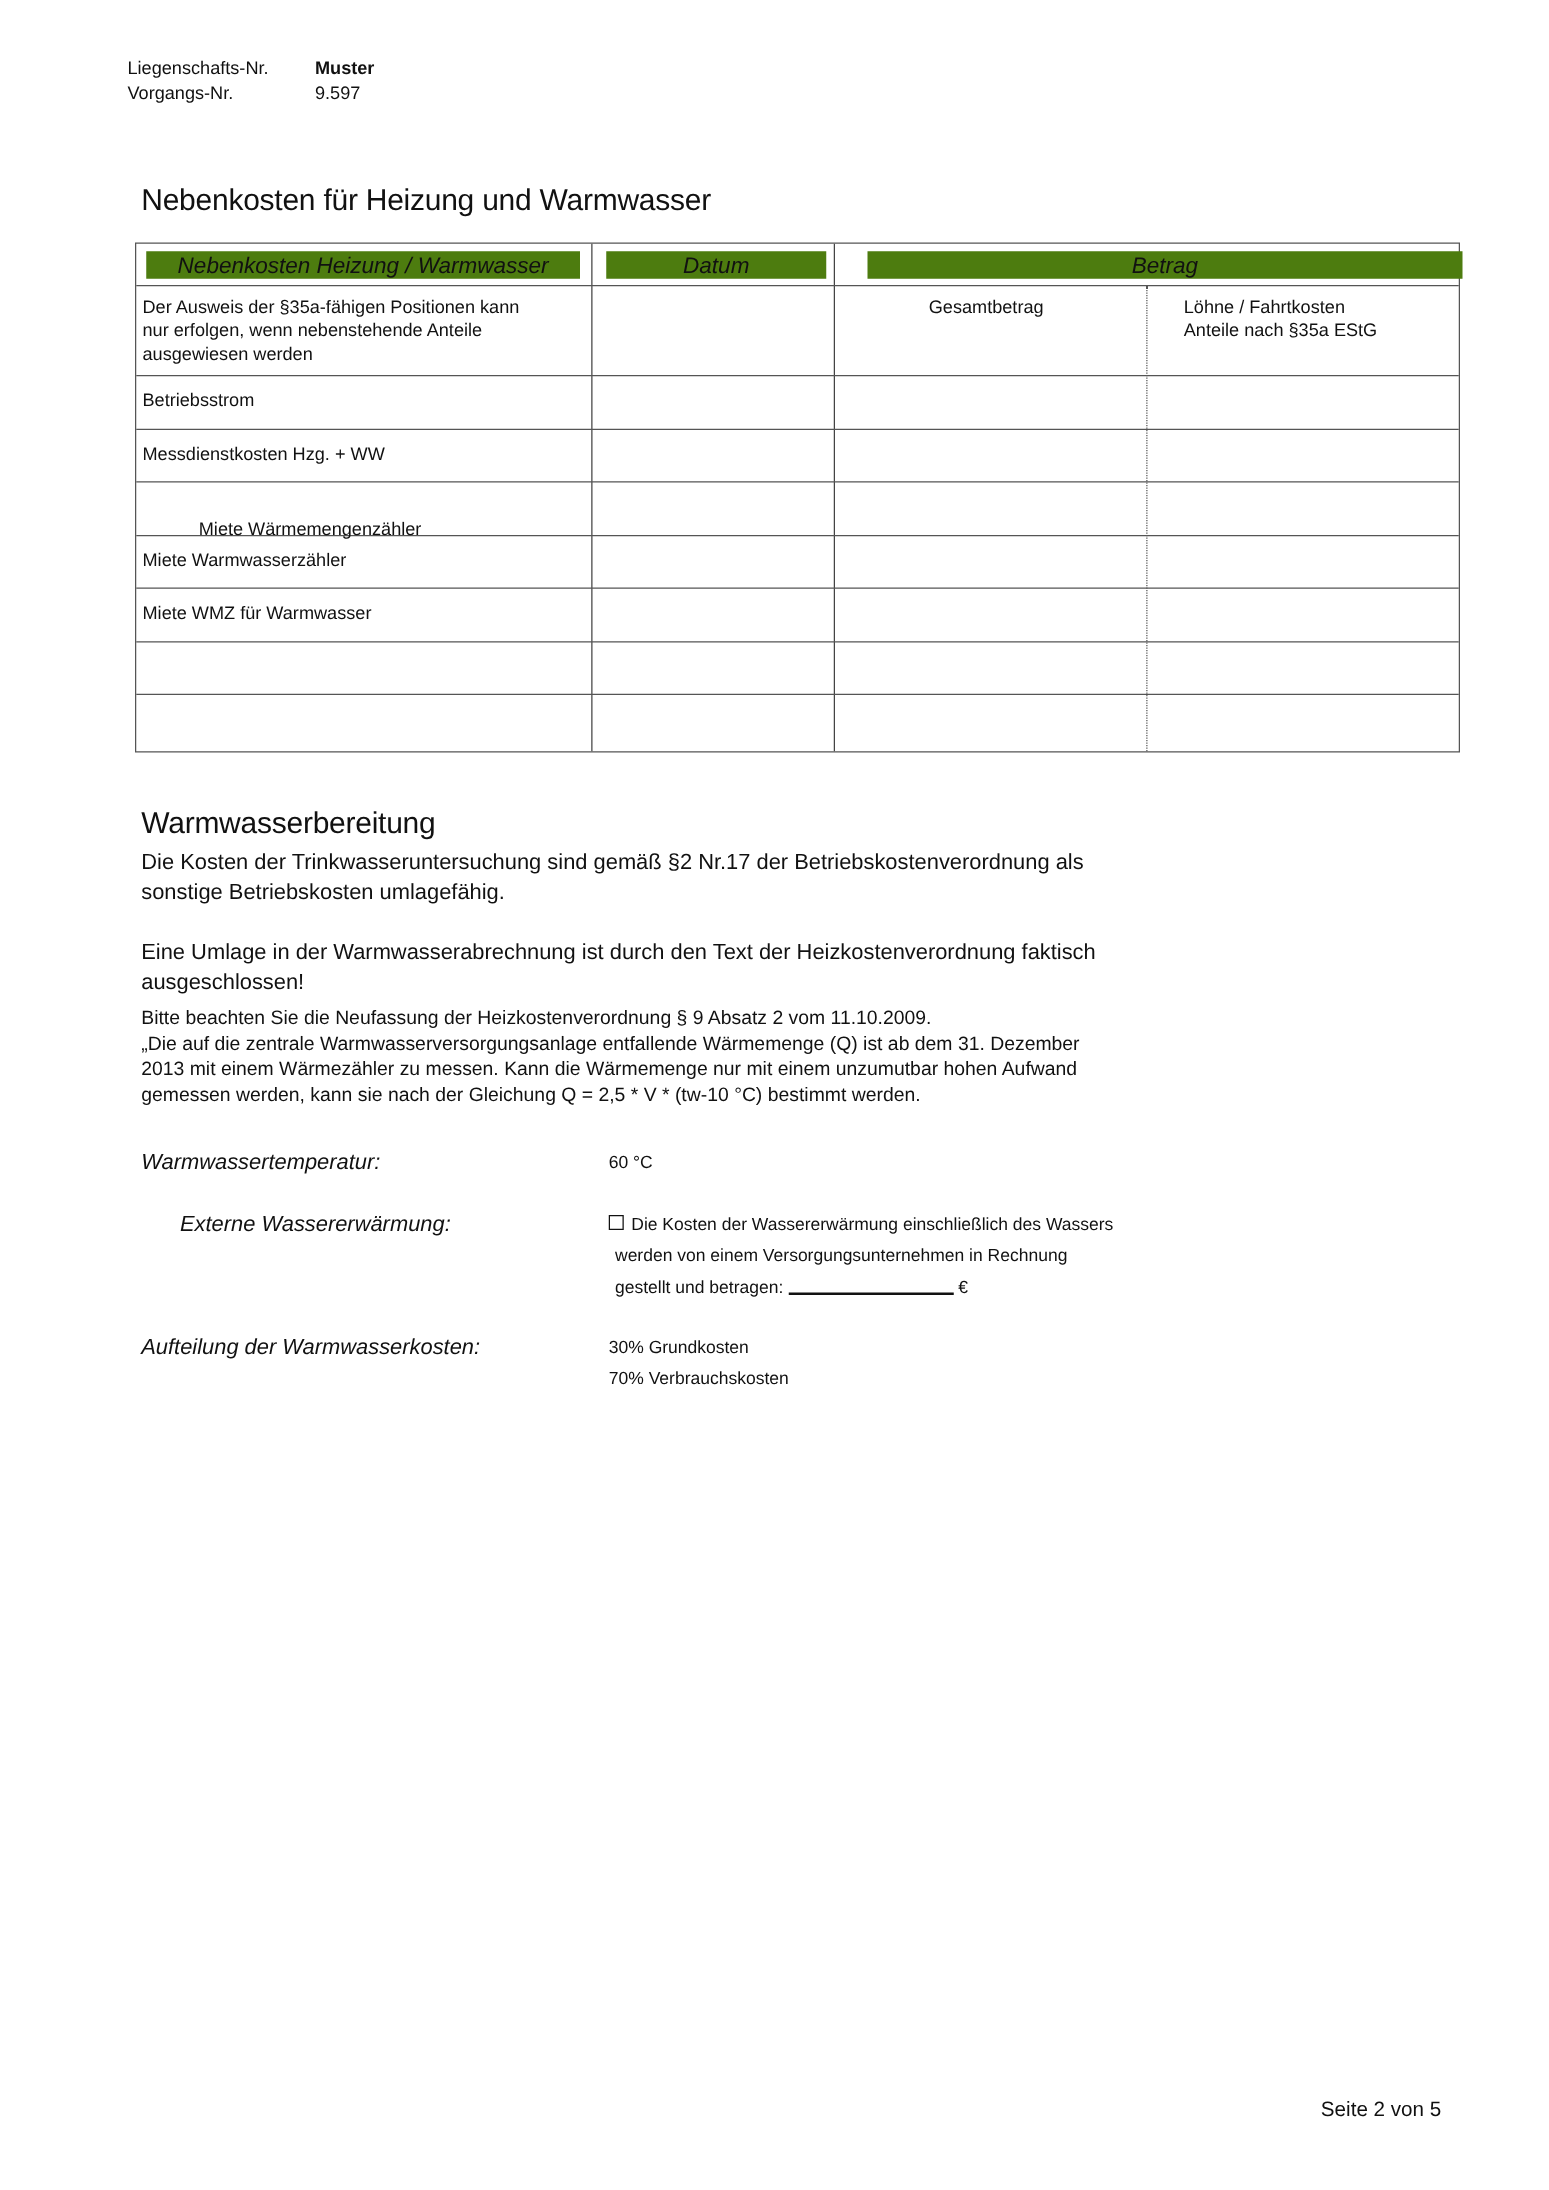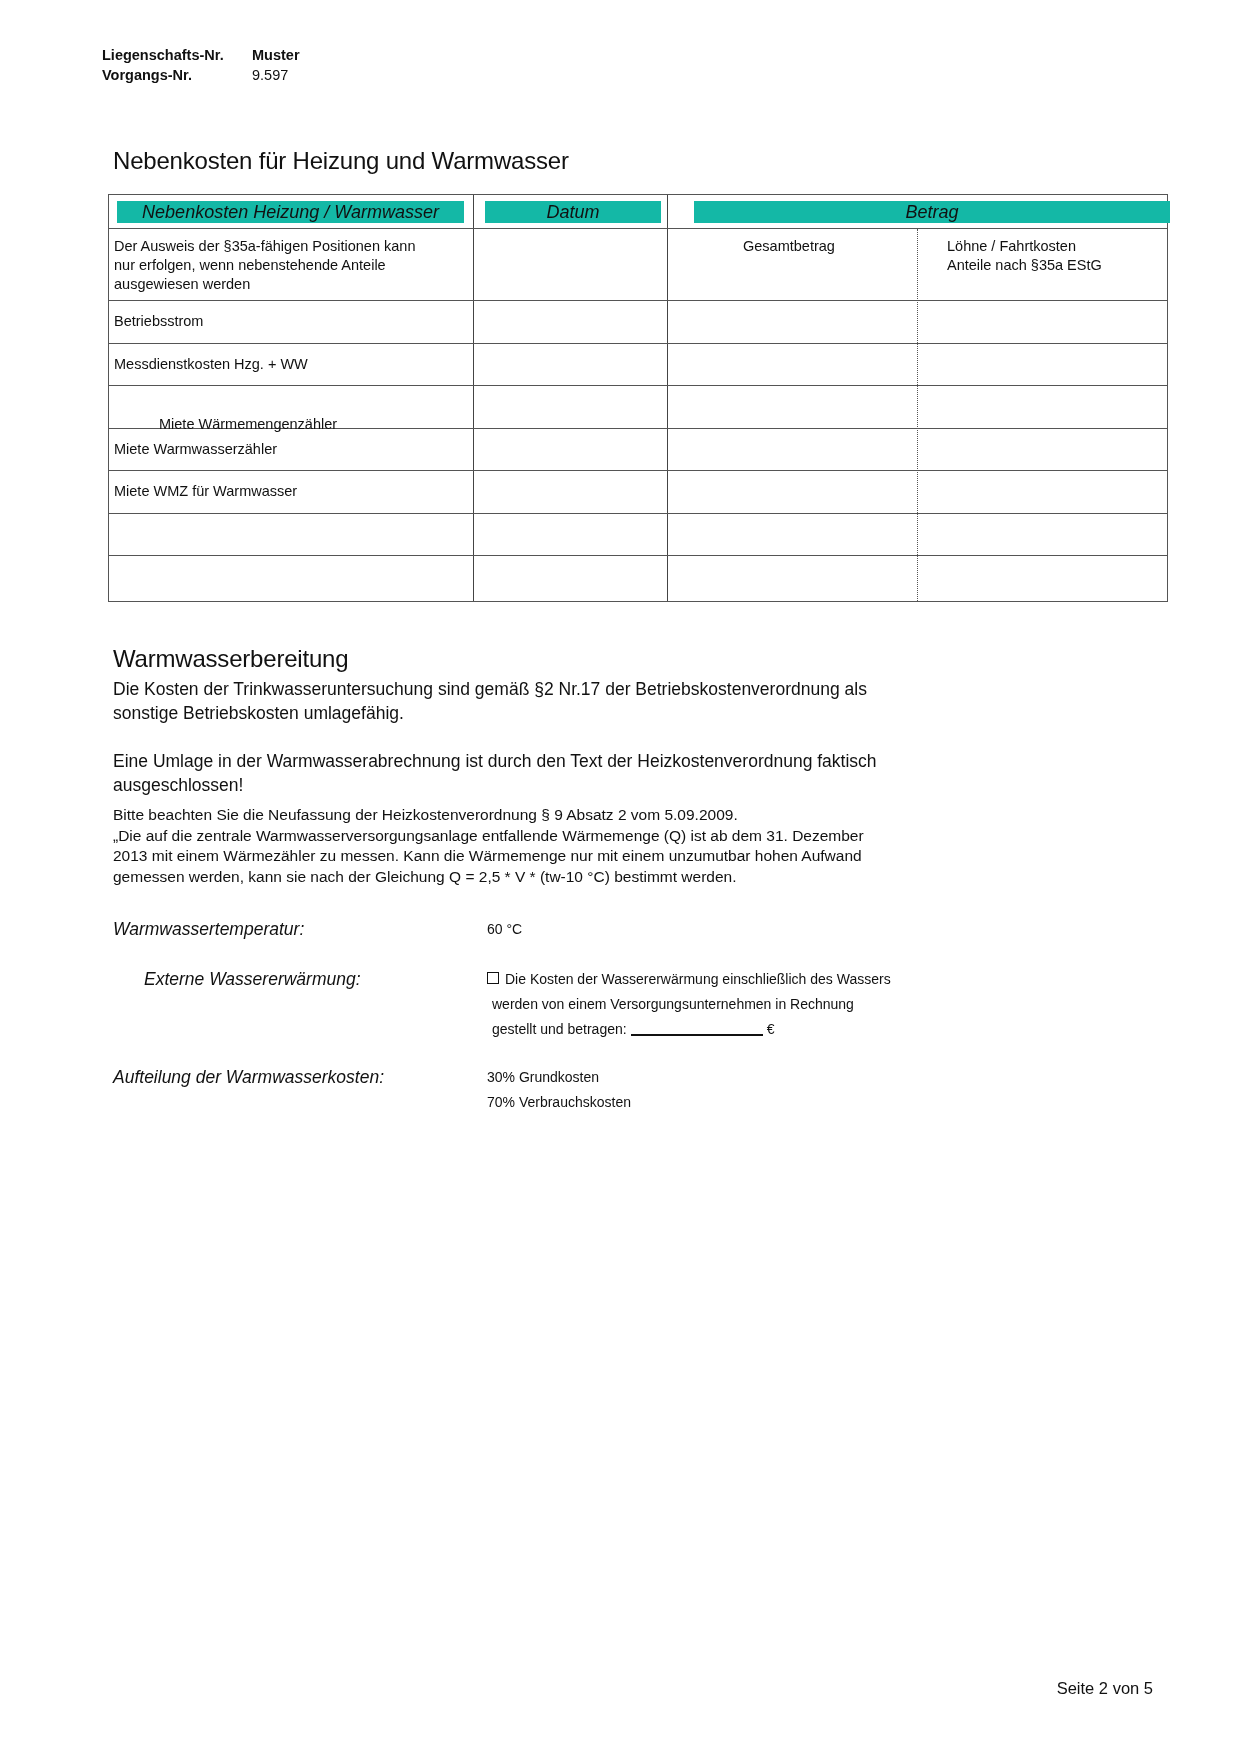--- a/index.html
+++ b/index.html
@@ -2,33 +2,33 @@
 <html><head>
 <meta charset="utf-8">
 <style>
   html, body { margin: 0; padding: 0; background: #ffffff; }
   body { width: 1239px; height: 1752px; position: relative; font-family: "Liberation Sans", sans-serif; color: #111111; overflow: hidden; }
   .abs { position: absolute; }
 
   
   .meta { left: 102px; top: 45px; font-size: 14.5px; line-height: 20px; }
   .meta-row { display: flex; }
-  .meta-label { width: 150px; font-weight: bold; }
+  .meta-label { width: 150px; }
   .meta-val-bold { font-weight: bold; }
 
   h1.sec { margin: 0; font-weight: normal; font-size: 24px; letter-spacing: -0.2px; }
   .h1a { left: 113px; top: 147px; }
   .h1b { left: 113px; top: 645px; }
 
   
   .tbl { left: 108px; top: 194px; width: 1060px; height: 408px; border: 1.5px solid #555; box-sizing: border-box; }
   .hline { position: absolute; left: 0; right: 0; height: 0; border-top: 1.5px solid #555; }
   .vline { position: absolute; top: 0; bottom: 0; width: 0; border-left: 1.5px solid #444; }
   .vdot { position: absolute; width: 0; border-left: 1.5px dotted #555; }
-  .hdr-cell { position: absolute; top: 6px; height: 22px; background: #14b8a6; font-style: italic; font-size: 18px; text-align: center; line-height: 22px; color: #111; }
+  .hdr-cell { position: absolute; top: 6px; height: 22px; background: #4d7c0f; font-style: italic; font-size: 18px; text-align: center; line-height: 22px; color: #111; }
   .cell-text { position: absolute; font-size: 14.5px; line-height: 19px; }
 
   .para { left: 113px; font-size: 17.5px; line-height: 24px; width: 860px; }
   .small { left: 113px; font-size: 15.5px; line-height: 20.5px; width: 860px; }
 
   .lbl { left: 113px; font-size: 17.5px; font-style: italic; }
   .val { left: 487px; font-size: 14px; font-weight: normal; line-height: 25px; }
   .checkbox { display: inline-block; width: 12px; height: 12px; border: 1.5px solid #111; box-sizing: border-box; margin-right: 6px; vertical-align: 0px; }
   .blank { display: inline-block; width: 132px; border-bottom: 2px solid #111; height: 16px; vertical-align: -2px; margin: 0 4px; }
 
@@ -95,21 +95,21 @@
   <div>Die Kosten der Trinkwasseruntersuchung sind gemäß §2 Nr.17 der Betriebskostenverordnung als</div>
   <div>sonstige Betriebskosten umlagefähig.</div>
 </div>
 
 <div class="abs para" style="top:749px;">
   <div>Eine Umlage in der Warmwasserabrechnung ist durch den Text der Heizkostenverordnung faktisch</div>
   <div>ausgeschlossen!</div>
 </div>
 
 <div class="abs small" style="top:805px;">
-  <div>Bitte beachten Sie die Neufassung der Heizkostenverordnung § 9 Absatz 2 vom  5.09.2009.</div>
+  <div>Bitte beachten Sie die Neufassung der Heizkostenverordnung § 9 Absatz 2 vom  11.10.2009.</div>
   <div>„Die auf die zentrale Warmwasserversorgungsanlage entfallende Wärmemenge (Q) ist ab dem 31. Dezember</div>
   <div>2013 mit einem Wärmezähler zu messen. Kann die Wärmemenge nur mit einem unzumutbar hohen Aufwand</div>
   <div>gemessen werden, kann sie nach der Gleichung Q = 2,5 * V * (tw-10 °C) bestimmt werden.</div>
 </div>
 
 <div class="abs lbl" style="top:919px;">Warmwassertemperatur:</div>
 <div class="abs val" style="top:917px;">60 °C</div>
 
 <div class="abs lbl" style="top:969px;margin-left:31px;">Externe Wassererwärmung:</div>
 <div class="abs val" style="top:967px;">

